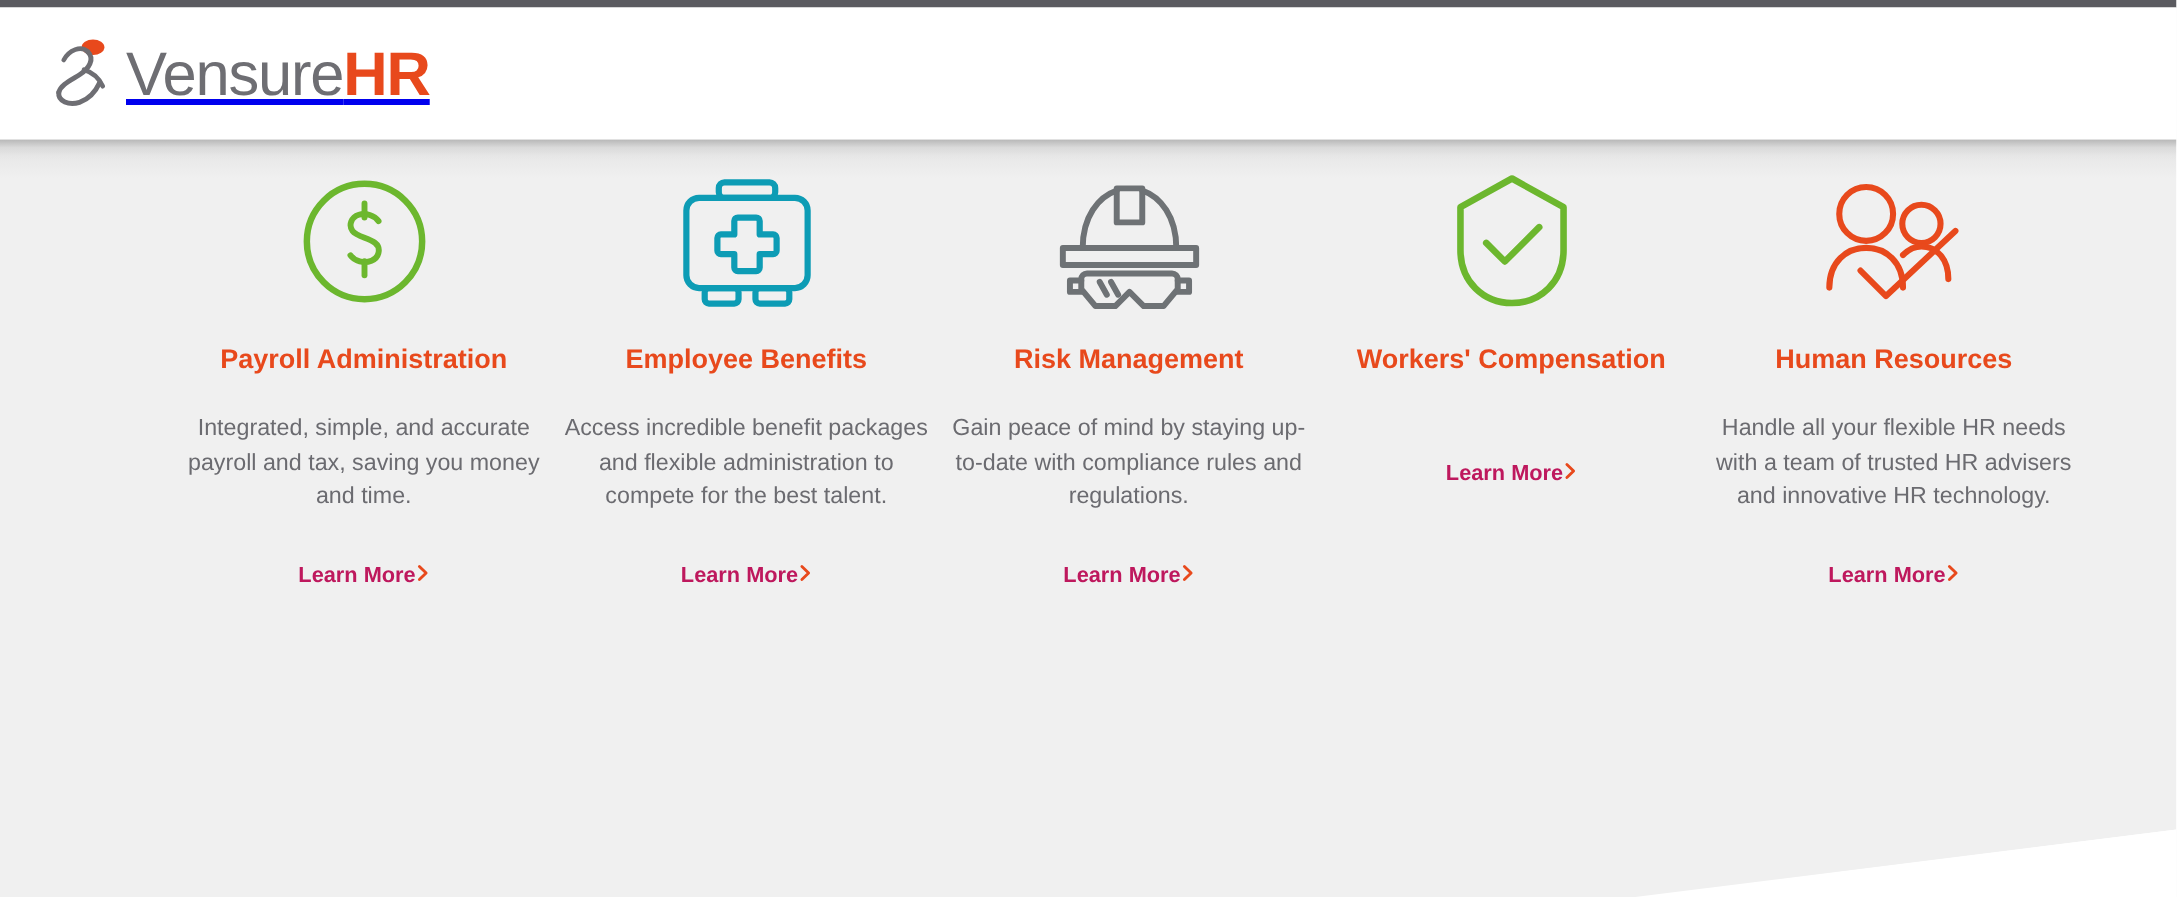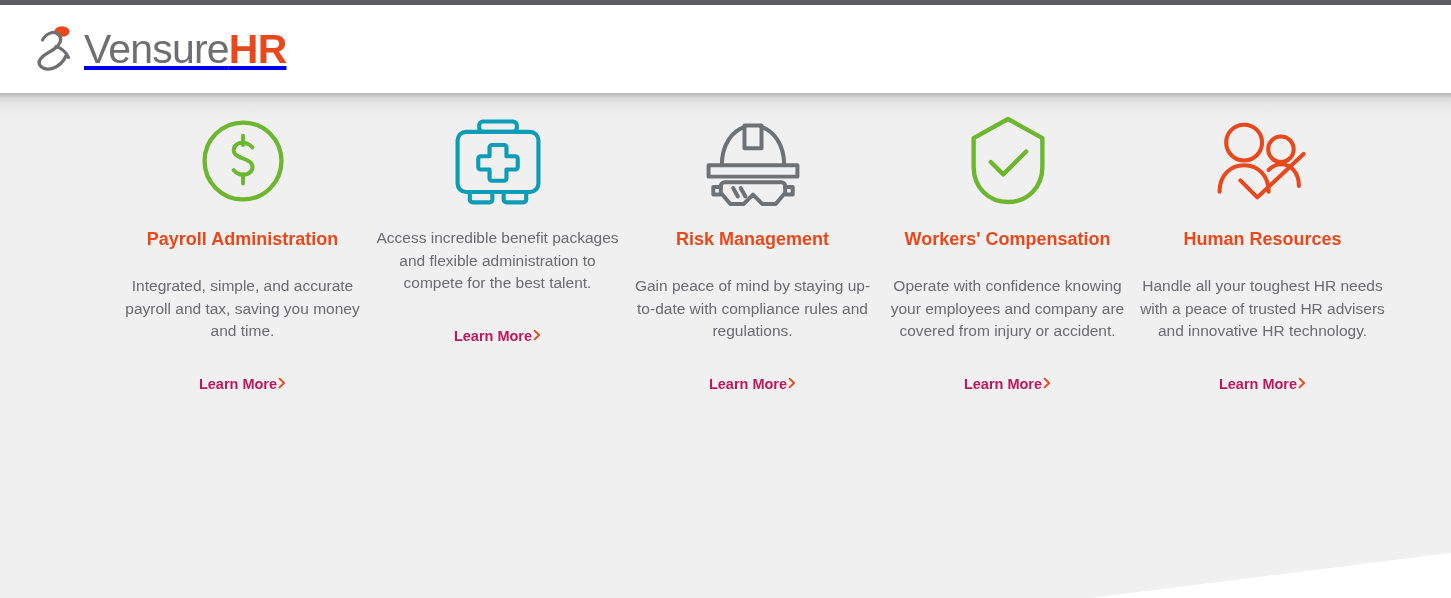--- a/index.html
+++ b/index.html
@@ -225,20 +225,21 @@
         <svg viewBox="0 0 104 100" width="98" height="94" aria-hidden="true">
           <g fill="none" stroke="#0d9cb5" stroke-width="4.4" stroke-linejoin="round">
             <rect x="32" y="8" width="40" height="11" rx="4"></rect>
             <rect x="9" y="19" width="86" height="64" rx="9"></rect>
             <rect x="22" y="83" width="24" height="11" rx="3"></rect>
             <rect x="58" y="83" width="24" height="11" rx="3"></rect>
             <path d="M45.5 33 h13 a2.5 2.5 0 0 1 2.5 2.5 V45 h9.5 a2.5 2.5 0 0 1 2.5 2.5 v9 a2.5 2.5 0 0 1 -2.5 2.5 H61 v9.5 a2.5 2.5 0 0 1 -2.5 2.5 h-13 a2.5 2.5 0 0 1 -2.5 -2.5 V59 h-9.5 a2.5 2.5 0 0 1 -2.5 -2.5 v-9 a2.5 2.5 0 0 1 2.5 -2.5 H43 v-9.5 a2.5 2.5 0 0 1 2.5 -2.5 z"></path>
           </g>
         </svg>
       </div>
+      <div class="card-title">Employee Benefits</div>
       <div class="card-desc">Access incredible benefit packages and flexible administration to compete for the best talent.</div>
       <a class="learn-more" href="#">
         <span>Learn More</span>
         <span class="chev">
           <svg viewBox="0 0 10 14" width="8" height="12" aria-hidden="true">
             <path d="M2 1.6 L7.6 7 L2 12.4" fill="none" stroke="#e8491c" stroke-width="2.4" stroke-linecap="round" stroke-linejoin="round"></path>
           </svg>
         </span>
       </a>
     </div>
@@ -271,21 +272,20 @@
     </div>
 
     <div class="card">
       <div class="card-icon">
         <svg viewBox="0 0 88 100" width="84" height="96" aria-hidden="true">
           <path d="M44 6 L80 26 V56 C80 78, 64 93, 44 93 C24 93, 8 78, 8 56 V26 Z" fill="none" stroke="#6cb72e" stroke-width="4.6" stroke-linejoin="round"></path>
           <path d="M26 51 L39 64 L63 40" fill="none" stroke="#6cb72e" stroke-width="4.6" stroke-linecap="round" stroke-linejoin="round"></path>
         </svg>
       </div>
       <div class="card-title">Workers' Compensation</div>
-      <div class="card-desc">Operate with confidence knowing your employees and company are covered from injury or accident.</div>
       <a class="learn-more" href="#">
         <span>Learn More</span>
         <span class="chev">
           <svg viewBox="0 0 10 14" width="8" height="12" aria-hidden="true">
             <path d="M2 1.6 L7.6 7 L2 12.4" fill="none" stroke="#e8491c" stroke-width="2.4" stroke-linecap="round" stroke-linejoin="round"></path>
           </svg>
         </span>
       </a>
     </div>
 
@@ -295,21 +295,21 @@
           <g fill="none" stroke="#e8491c" stroke-width="4.3" stroke-linecap="round" stroke-linejoin="round">
             <circle cx="34" cy="28" r="19"></circle>
             <circle cx="73" cy="35" r="13.5"></circle>
             <path d="M8 80 C8 62, 20 52, 34 52 C48 52, 60 62, 60 80"></path>
             <path d="M60 57 C64 53, 68.5 51, 73 51 C84 51, 92 60, 92 74"></path>
             <path d="M30 68 L48 86 L97 40"></path>
           </g>
         </svg>
       </div>
       <div class="card-title">Human Resources</div>
-      <div class="card-desc">Handle all your toughest HR needs with a peace of trusted HR advisers and innovative HR technology.</div>
+      <div class="card-desc">Handle all your flexible HR needs with a team of trusted HR advisers and innovative HR technology.</div>
       <a class="learn-more" href="#">
         <span>Learn More</span>
         <span class="chev">
           <svg viewBox="0 0 10 14" width="8" height="12" aria-hidden="true">
             <path d="M2 1.6 L7.6 7 L2 12.4" fill="none" stroke="#e8491c" stroke-width="2.4" stroke-linecap="round" stroke-linejoin="round"></path>
           </svg>
         </span>
       </a>
     </div>
 

